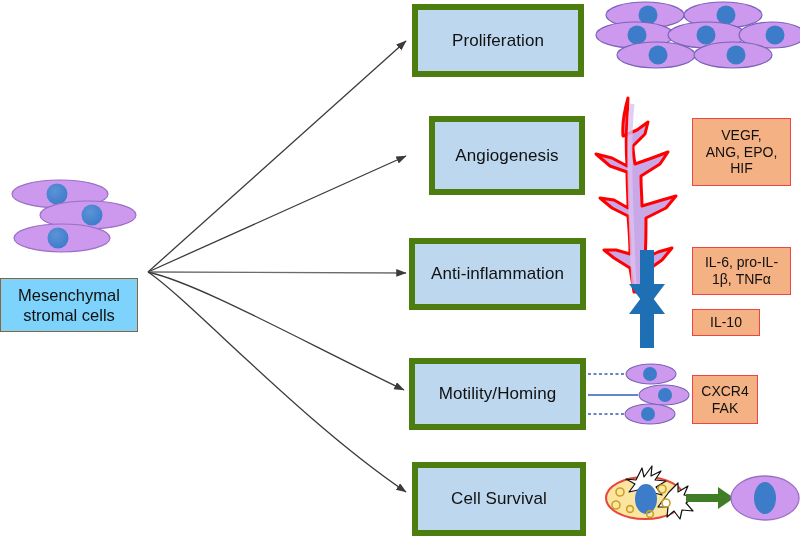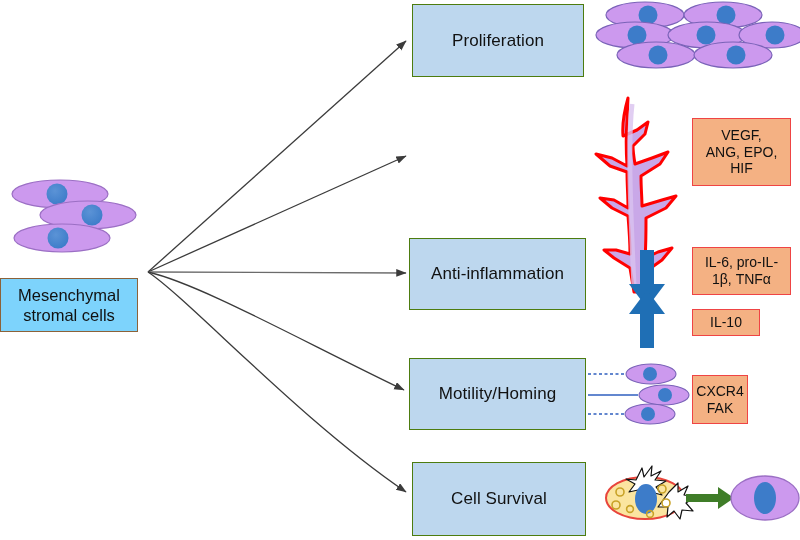--- a/index.html
+++ b/index.html
@@ -11,21 +11,21 @@
     position: relative;
     width: 800px;
     height: 540px;
     background: #ffffff;
     font-family: "Liberation Sans", sans-serif;
     overflow: hidden;
   }
   .proc-box {
     position: absolute;
     background: #bdd7ee;
-    border: 1px solid #4d7c0f;
+    border: 6px solid #4d7c0f;
     box-sizing: border-box;
     display: flex;
     align-items: center;
     justify-content: center;
     color: #111111;
     font-size: 17px;
     letter-spacing: 0.1px;
   }
   .orange-box {
     position: absolute;
@@ -213,20 +213,23 @@
 
   <div id="msc-box">
     <span class="nowrap">Mesenchymal
 stromal cells</span>
   </div>
 
   <div class="proc-box" style="left:412px; top:4px; width:172px; height:73px;">
     <span>Proliferation</span>
   </div>
 
+  <div class="proc-box" style="left:429px; top:116px; width:156px; height:79px;">
+    <span>Angiogenesis</span>
+  </div>
 
   <div class="proc-box" style="left:409px; top:358px; width:177px; height:72px;">
     <span>Motility/Homing</span>
   </div>
 
   <div class="proc-box" style="left:409px; top:238px; width:177px; height:72px;">
     <span>Anti-inflammation</span>
   </div>
 
   <div class="proc-box" style="left:412px; top:462px; width:174px; height:74px;">
@@ -241,18 +244,18 @@
 
   <div class="orange-box" style="left:692px; top:247px; width:99px; height:48px;">
     <span class="nowrap">IL-6, pro-IL-
 1β, TNFα</span>
   </div>
 
   <div class="orange-box" style="left:692px; top:309px; width:68px; height:27px;">
     <span class="nowrap">IL-10</span>
   </div>
 
-  <div class="orange-box" style="left:692px; top:375px; width:56px; height:49px;">
+  <div class="orange-box" style="left:692px; top:375px; width:66px; height:49px;">
     <span class="nowrap">CXCR4
 FAK</span>
   </div>
 
 </div>
 
 </body></html>

